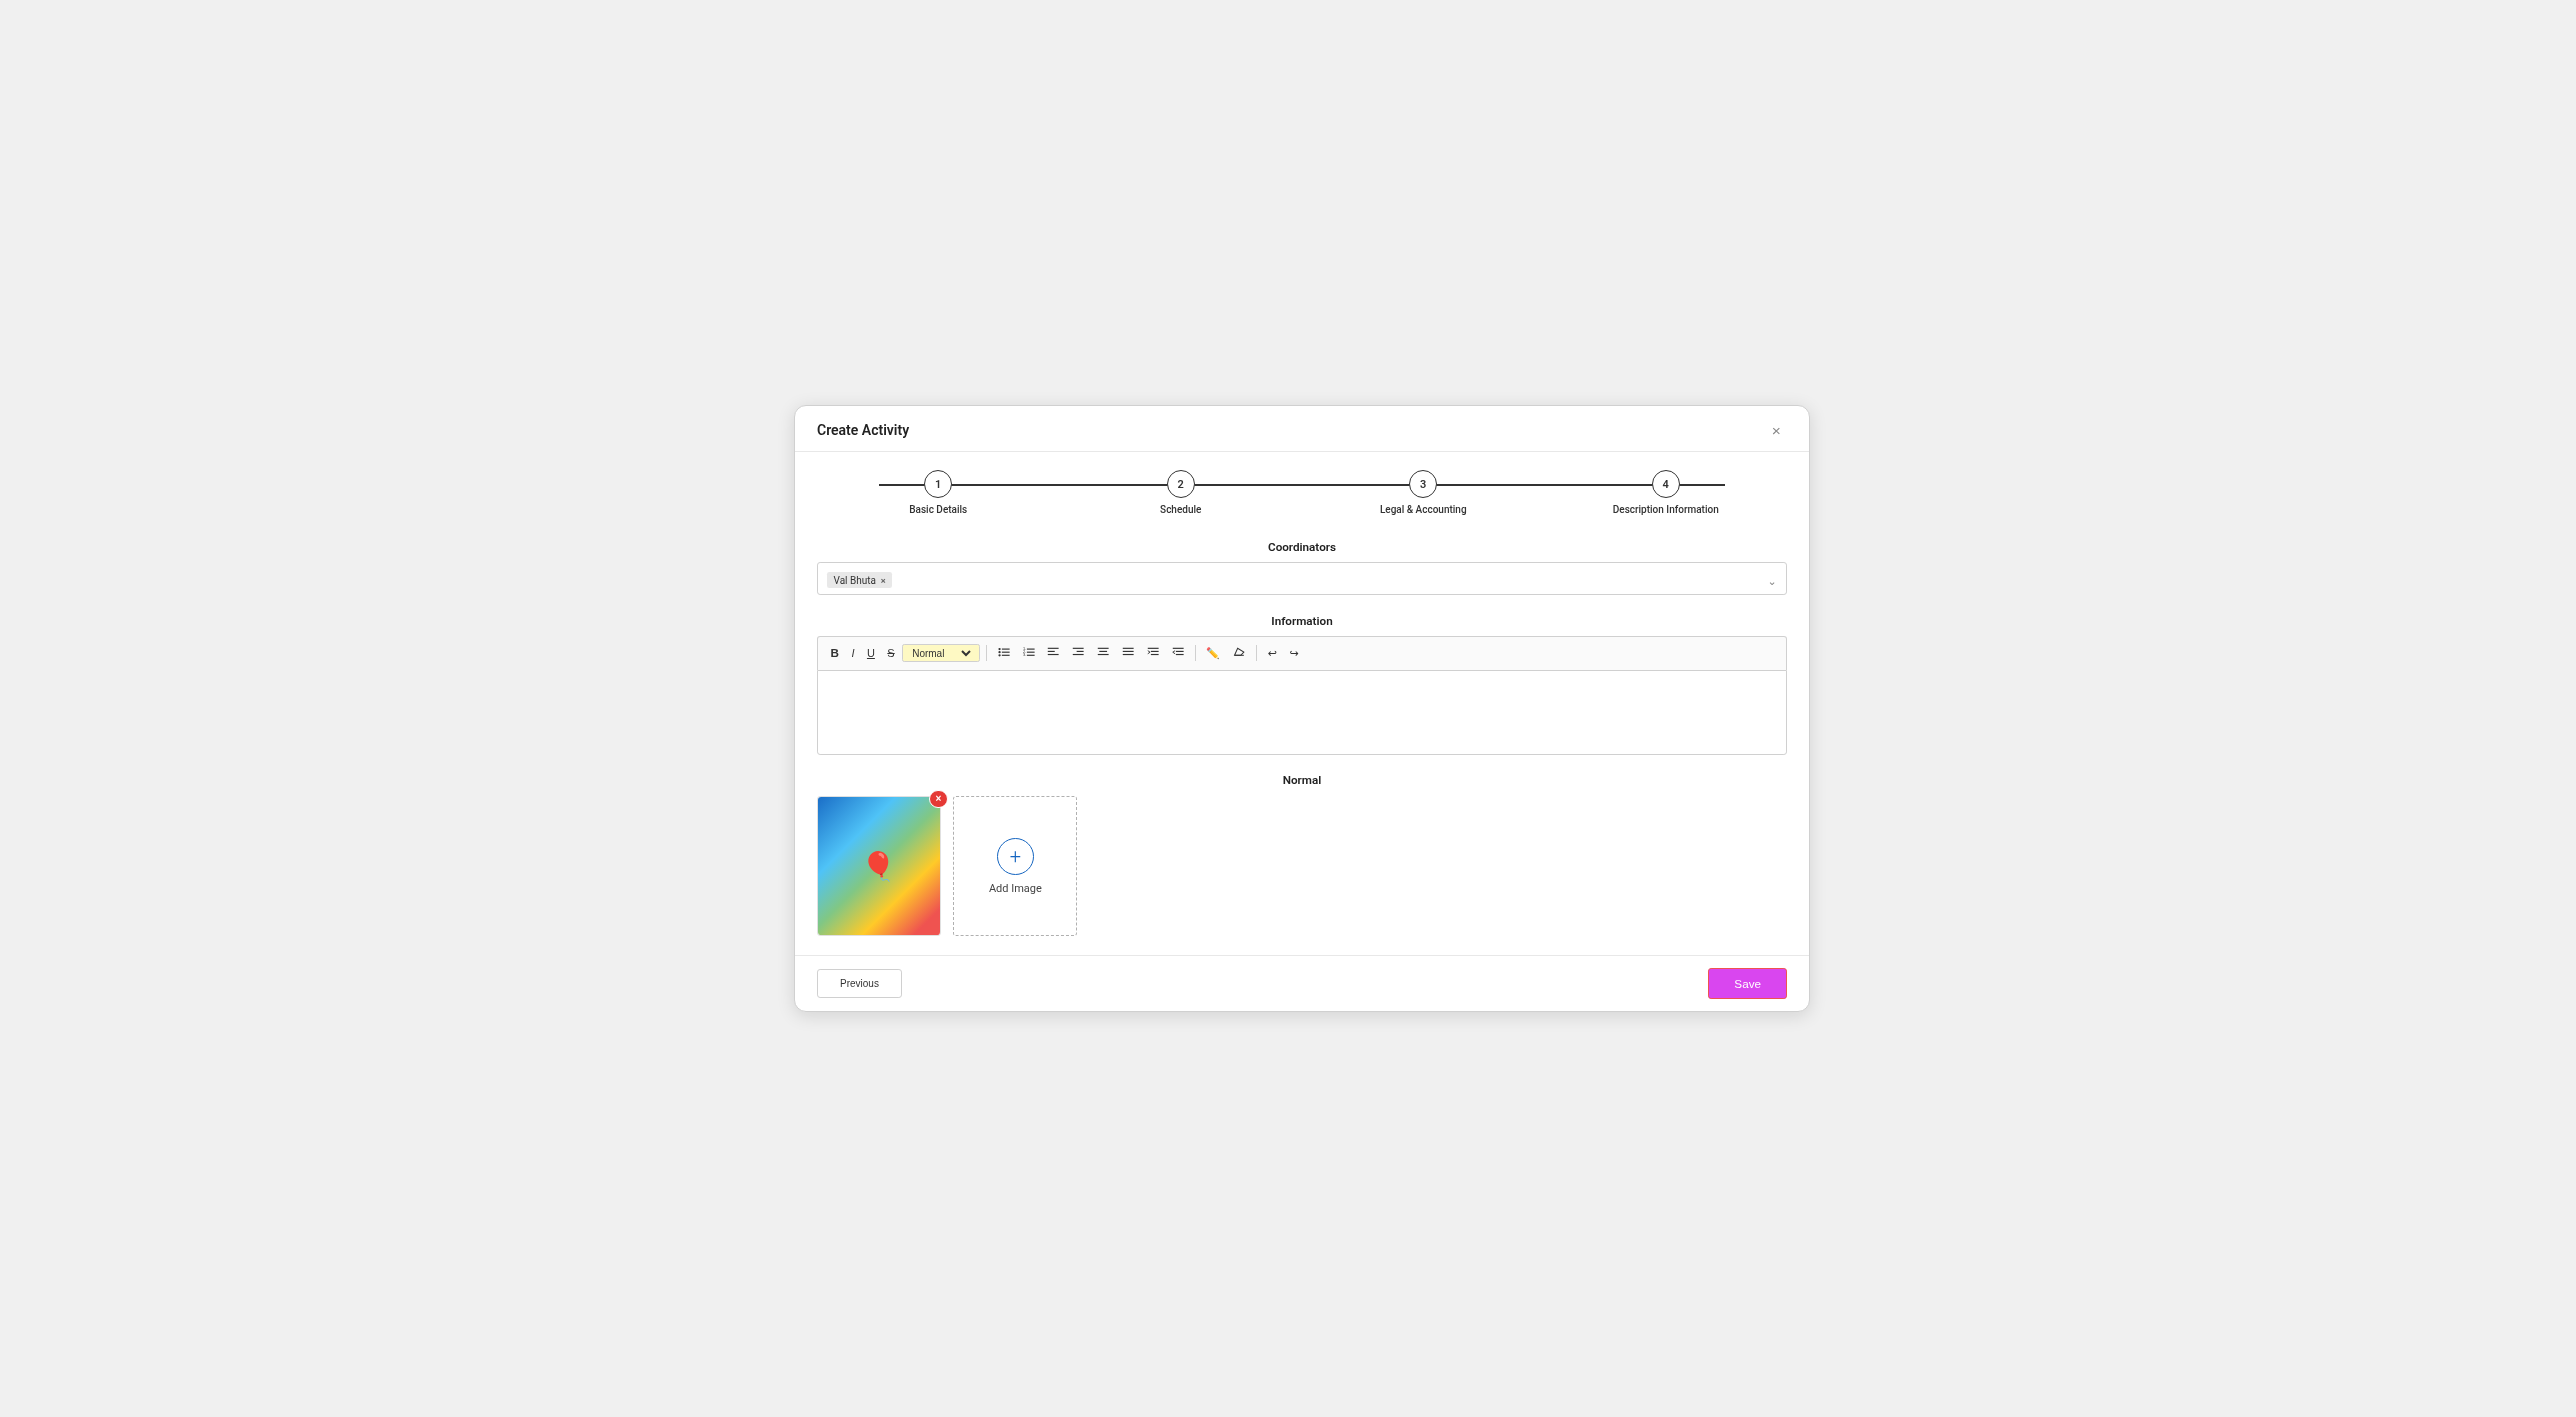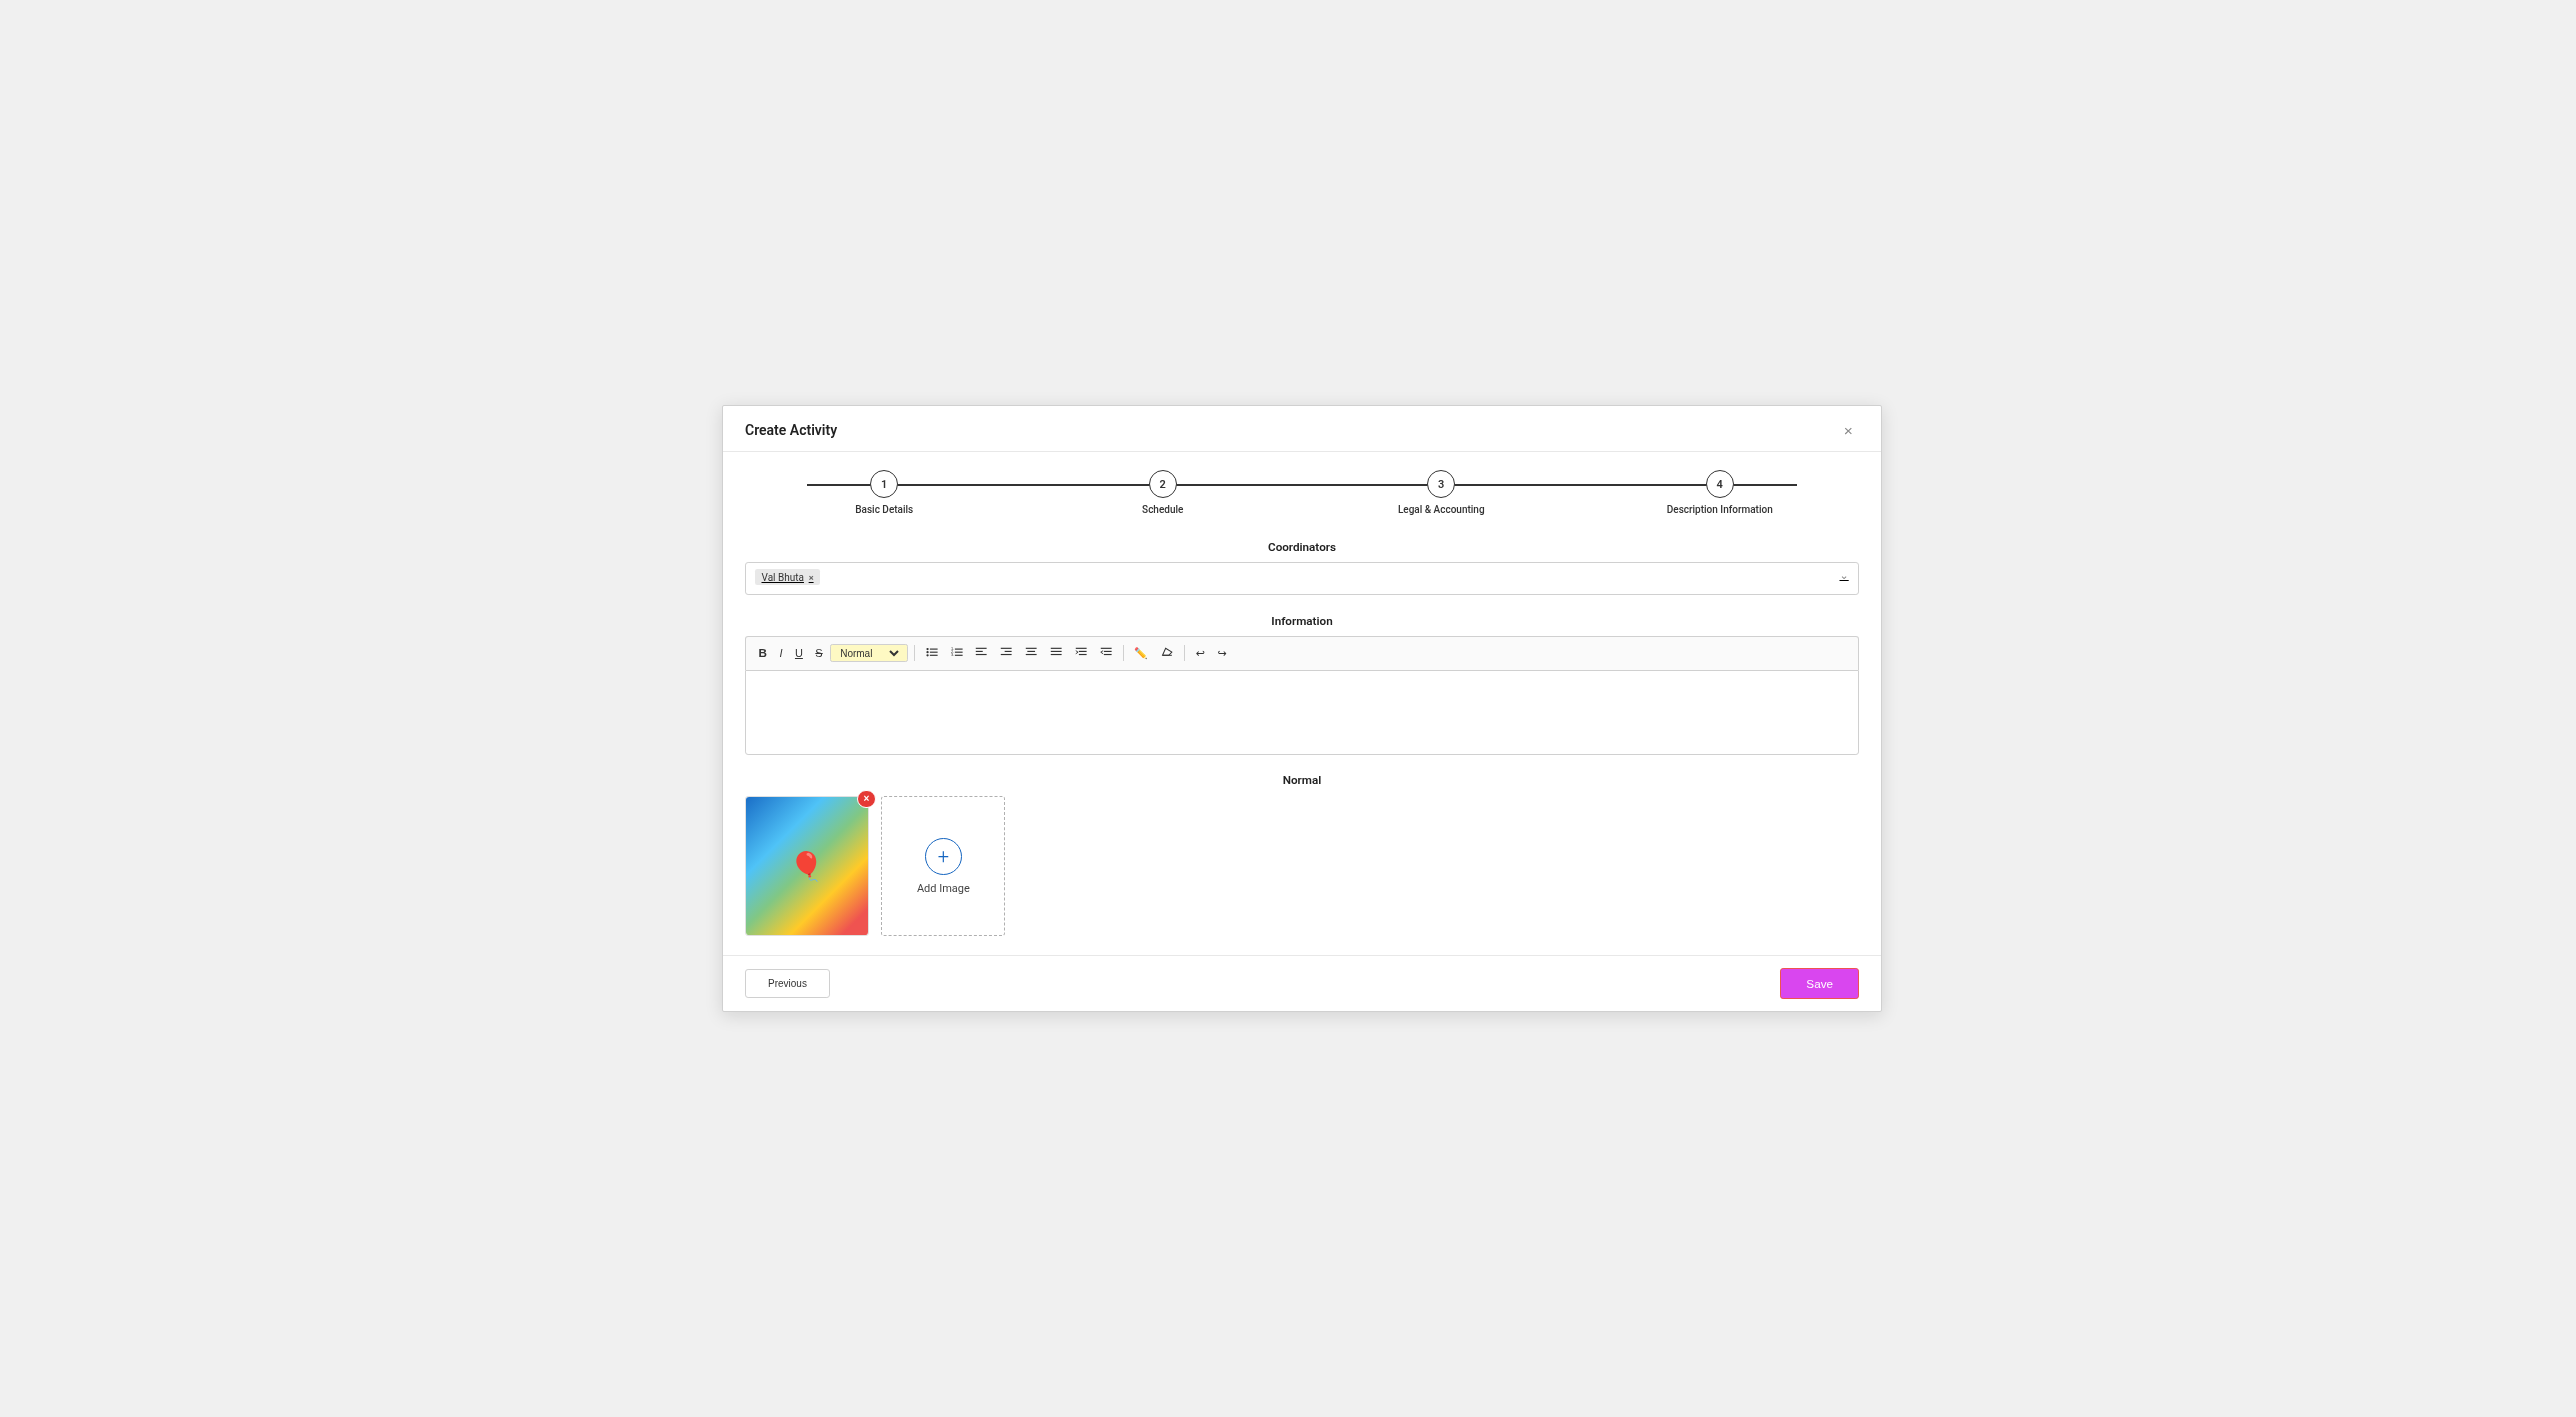--- a/index.html
+++ b/index.html
@@ -7,22 +7,22 @@
       background: #f0f0f0;
       font-family: -apple-system, BlinkMacSystemFont, 'Segoe UI', Roboto, sans-serif;
       display: flex;
       align-items: center;
       justify-content: center;
       min-height: 100vh;
     }
     .modal {
       background: #fff;
       border: 0.8px solid #d0d0d0;
-      border-radius: 2px;
-      width: 1160px;
+      border-radius: 12px;
+      width: 1016px;
       max-width: 98vw;
       position: relative;
       box-shadow: 0 3.1px 18.6px rgba(0,0,0,0.12);
       margin-left: 28px;
     }
     .modal-header {
       display: flex;
       align-items: center;
       justify-content: space-between;
       padding: 14px 22px 9.3px 22px;
@@ -99,25 +99,24 @@
       margin-bottom: 7.8px;
       text-align: center;
     }
 
     
     .coordinators-field {
       border: 0.8px solid #d0d0d0;
       border-radius: 3.1px;
       padding: 6.2px 9.3px;
       display: flex;
-      align-items: flex-start;
+      align-items: flex-end;
       justify-content: space-between;
       margin-bottom: 18.6px;
       min-height: 33px;
-      text-decoration: underline;
     }
     .coordinator-tag {
       display: inline-flex;
       align-items: center;
       background: #e8e8e8;
       border-radius: 2.3px;
       padding: 2.3px 6.2px;
       font-size: 10px;
       color: #333;
       gap: 4.7px;

